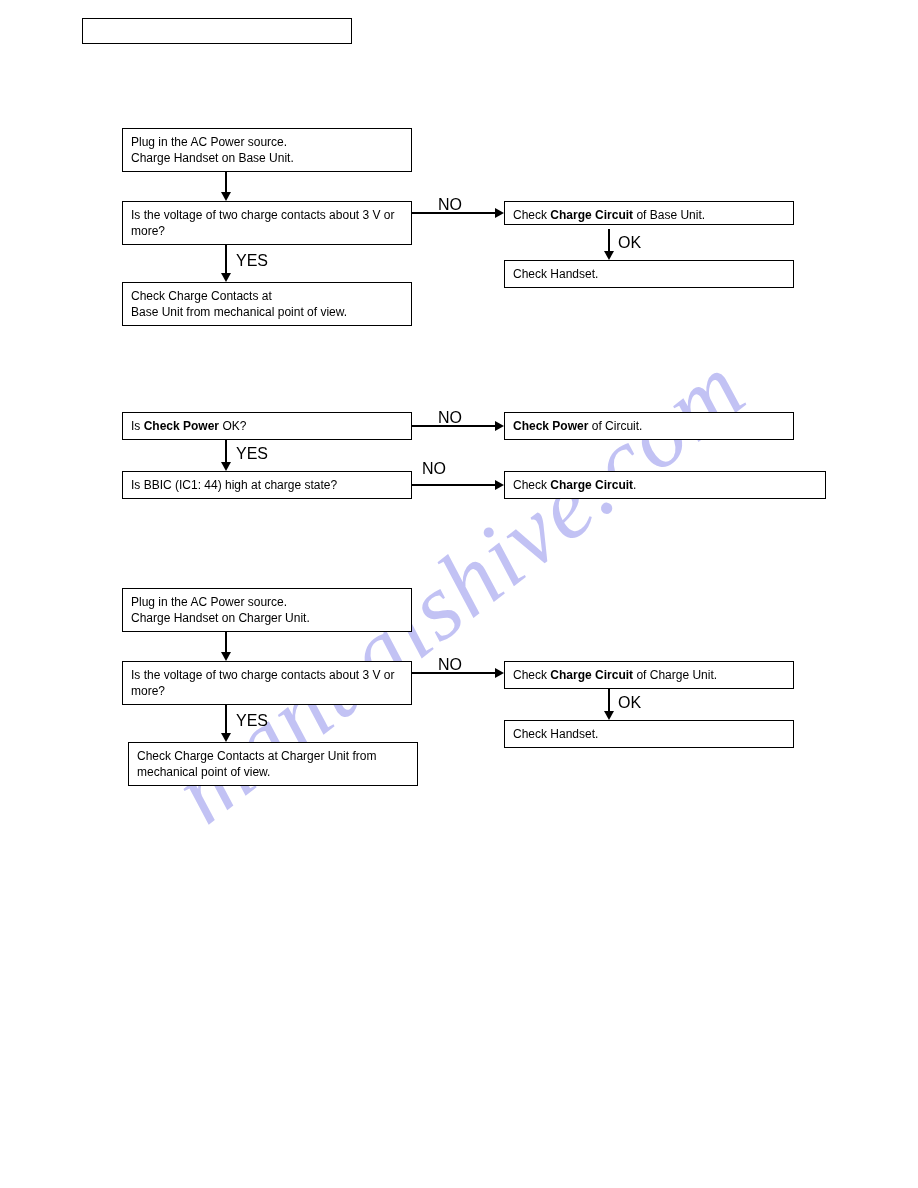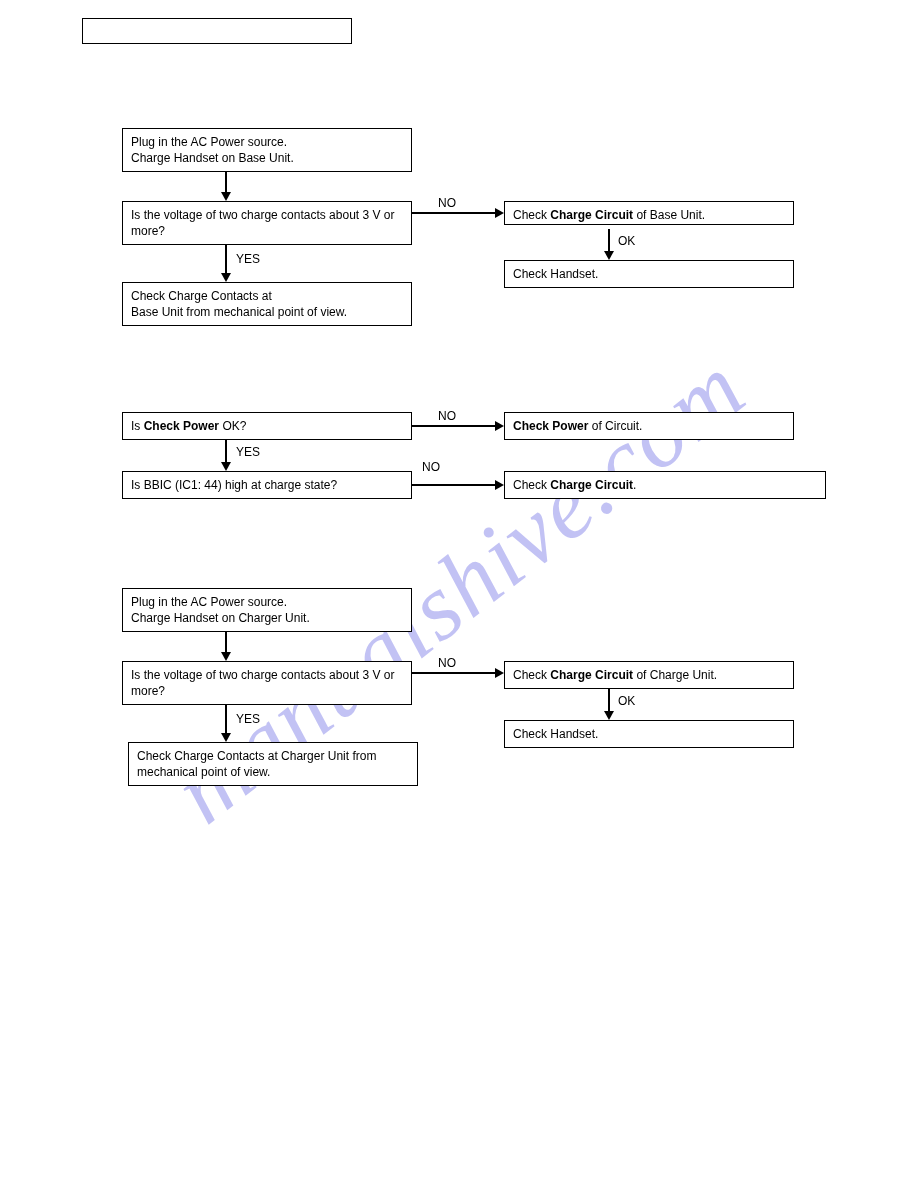--- a/index.html
+++ b/index.html
@@ -1,18 +1,18 @@
 <!DOCTYPE html>
 <html><head>
 <meta charset="utf-8">
 <style>
   html,body{margin:0;padding:0;background:#fff;font-family:Arial,Helvetica,sans-serif;font-size:12px;color:#000}
   .page{position:relative;width:918px;height:1188px}
   .box{position:absolute;border:1px solid #000;background:#fff;padding:5px 8px;box-sizing:border-box;line-height:1.35}
-  .lbl{position:absolute;font-size:12px;background:transparent}
+  .lbl{position:absolute;font-size:16px;background:transparent}
   .arrow{position:absolute;background:#000}
   .ah-down{position:absolute;width:0;height:0;border-left:5px solid transparent;border-right:5px solid transparent;border-top:9px solid #000}
   .ah-right{position:absolute;width:0;height:0;border-top:5px solid transparent;border-bottom:5px solid transparent;border-left:9px solid #000}
   .wm{position:absolute;left:50%;top:50%;transform:translate(-50%,-55%) rotate(-38deg);font-size:95px;color:rgba(120,120,230,.45);font-family:Georgia,'Times New Roman',serif;white-space:nowrap;pointer-events:none;font-style:italic;letter-spacing:2px}
   
   b{font-weight:bold}
 </style>
 </head>
 <body>
 

